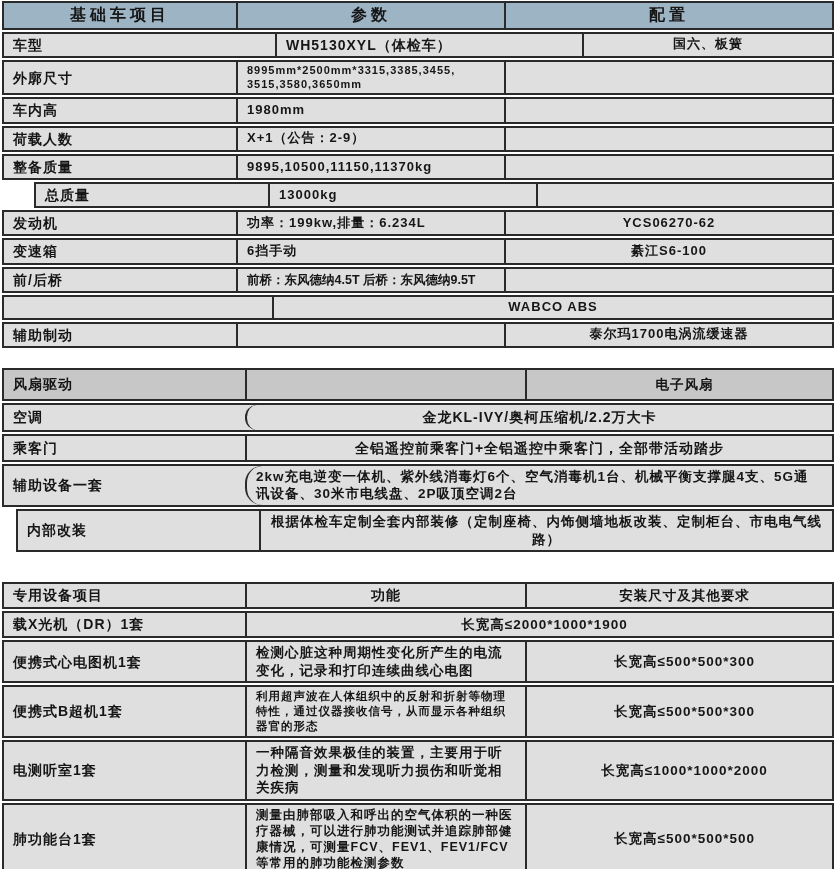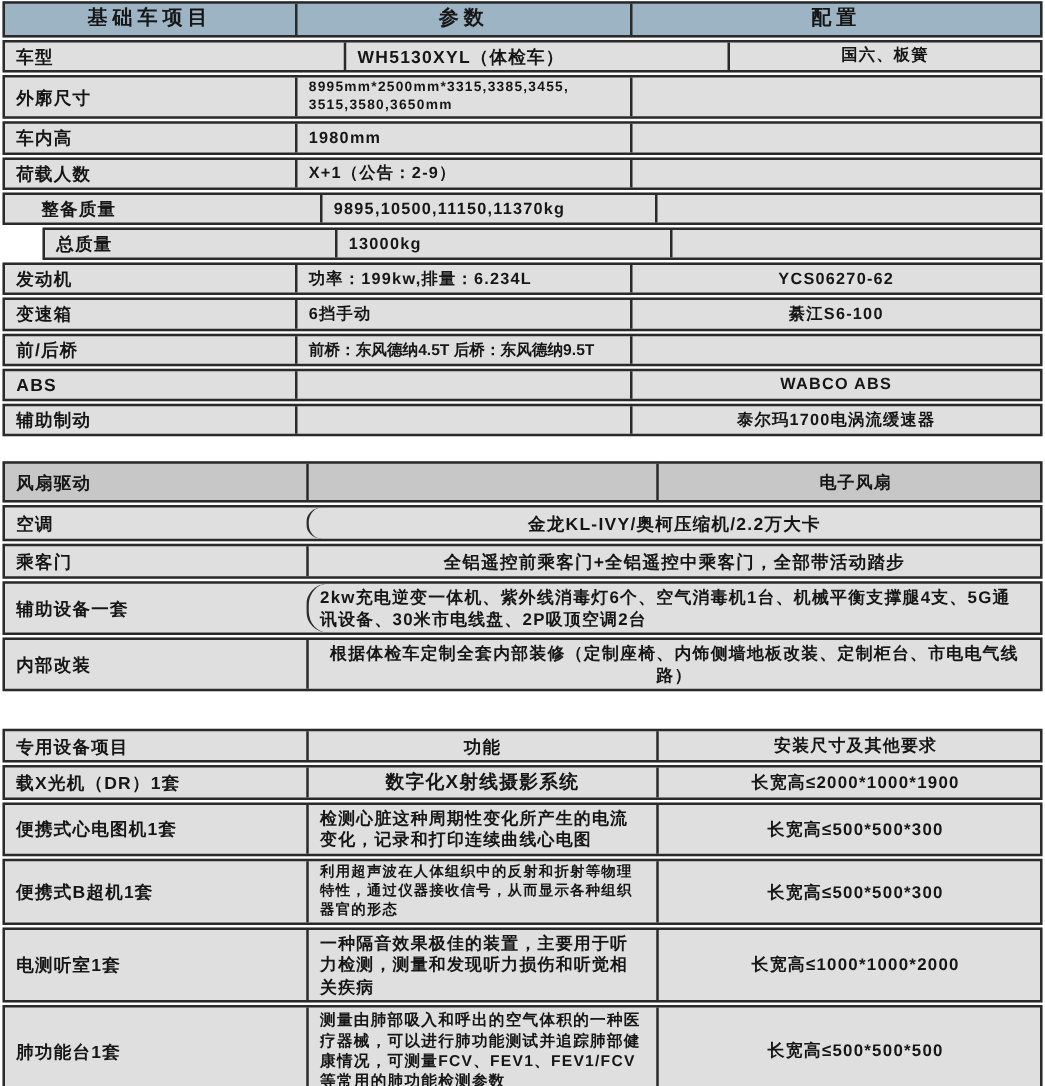--- a/index.html
+++ b/index.html
@@ -67,21 +67,21 @@
       <div class="row" style="min-height: 25px;">
         <div class="cell c0 al-left">车内高</div>
         <div class="cell c1 al-left">1980mm</div>
         <div class="cell c2 al-center"></div>
       </div>
       <div class="row" style="min-height: 24px;">
         <div class="cell c0 al-left">荷载人数</div>
         <div class="cell c1 al-left">X+1（公告：2-9）</div>
         <div class="cell c2 al-center"></div>
       </div>
-      <div class="row" style="min-height: 25px; padding-left: 20px;">
+      <div class="row" style="min-height: 25px;">
         <div class="cell c0 al-left">整备质量</div>
         <div class="cell c1 al-left">9895,10500,11150,11370kg</div>
         <div class="cell c2 al-center"></div>
       </div>
       <div class="row" style="min-height: 25px; margin-left: 32px;">
         <div class="cell c0 al-left">总质量</div>
         <div class="cell c1 al-left">13000kg</div>
         <div class="cell c2 al-center"></div>
       </div>
       <div class="row" style="min-height: 25px;">
@@ -93,21 +93,20 @@
         <div class="cell c0 al-left">变速箱</div>
         <div class="cell c1 al-left">6挡手动</div>
         <div class="cell c2 al-center">綦江S6-100</div>
       </div>
       <div class="row" style="min-height: 24px;">
         <div class="cell c0 al-left">前/后桥</div>
         <div class="cell c1 al-left" style="font-size: 12.5px; letter-spacing: 0px;">前桥：东风德纳4.5T 后桥：东风德纳9.5T</div>
         <div class="cell c2 al-center"></div>
       </div>
       <div class="row" style="min-height: 23px;">
-        <div class="cell c0 al-left">ABS</div>
         <div class="cell c1 al-left"></div>
         <div class="cell c2 al-center">WABCO ABS</div>
       </div>
       <div class="row" style="min-height: 24px;">
         <div class="cell c0 al-left">辅助制动</div>
         <div class="cell c1 al-left"></div>
         <div class="cell c2 al-center">泰尔玛1700电涡流缓速器</div>
       </div>
     </div>
   <div class="tbl t2" id="t2">
@@ -121,32 +120,31 @@
         <div class="cell cm al-center" style="font-size: 14px; border-radius: 12px;">金龙KL-IVY/奥柯压缩机/2.2万大卡</div>
       </div>
       <div class="row" style="min-height: 28px;">
         <div class="cell c0 al-left">乘客门</div>
         <div class="cell cm al-center" style="font-size: 14px;">全铝遥控前乘客门+全铝遥控中乘客门，全部带活动踏步</div>
       </div>
       <div class="row" style="min-height: 41px;">
         <div class="cell c0 al-left">辅助设备一套</div>
         <div class="cell cm al-left" style="font-size: 13.5px; border-radius: 17px;">2kw充电逆变一体机、紫外线消毒灯6个、空气消毒机1台、机械平衡支撑腿4支、5G通讯设备、30米市电线盘、2P吸顶空调2台</div>
       </div>
-      <div class="row" style="min-height: 31px;">
+      <div class="row" style="min-height: 31px; margin-left: 14px;">
         <div class="cell c0 al-left">内部改装</div>
         <div class="cell cm al-center" style="font-size: 13.5px;">根据体检车定制全套内部装修（定制座椅、内饰侧墙地板改装、定制柜台、市电电气线路）</div>
       </div>
       <div class="row" style="min-height: 27px; margin-top: 30px;">
         <div class="cell c0 al-left">专用设备项目</div>
         <div class="cell c1 al-center" style="font-size: 14px;">功能</div>
         <div class="cell c2 al-center">安装尺寸及其他要求</div>
       </div>
       <div class="row" style="min-height: 27px;">
         <div class="cell c0 al-left">载X光机（DR）1套</div>
-        <div class="cell c1 al-center" style="font-size: 15px;">数字化X射线摄影系统</div>
         <div class="cell c2 al-center">长宽高≤2000*1000*1900</div>
       </div>
       <div class="row" style="min-height: 43px;">
         <div class="cell c0 al-left">便携式心电图机1套</div>
         <div class="cell c1 al-left" style="font-size: 13.5px;">检测心脏这种周期性变化所产生的电流变化，记录和打印连续曲线心电图</div>
         <div class="cell c2 al-center">长宽高≤500*500*300</div>
       </div>
       <div class="row" style="min-height: 48px;">
         <div class="cell c0 al-left">便携式B超机1套</div>
         <div class="cell c1 al-left" style="font-size: 11.5px;">利用超声波在人体组织中的反射和折射等物理特性，通过仪器接收信号，从而显示各种组织器官的形态</div>

